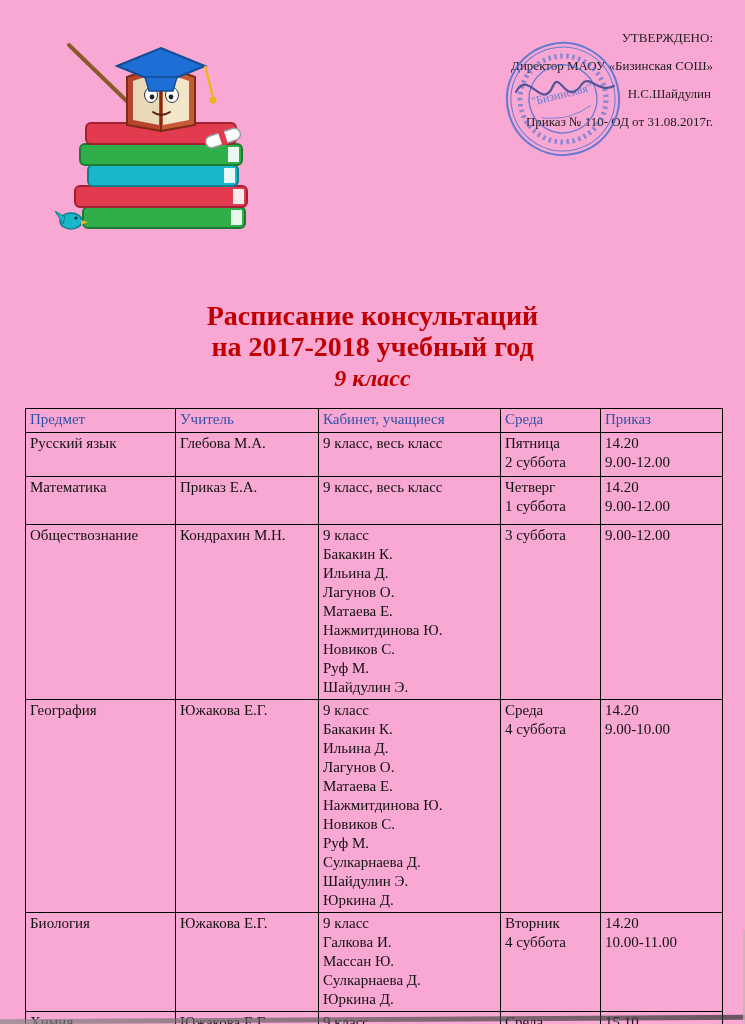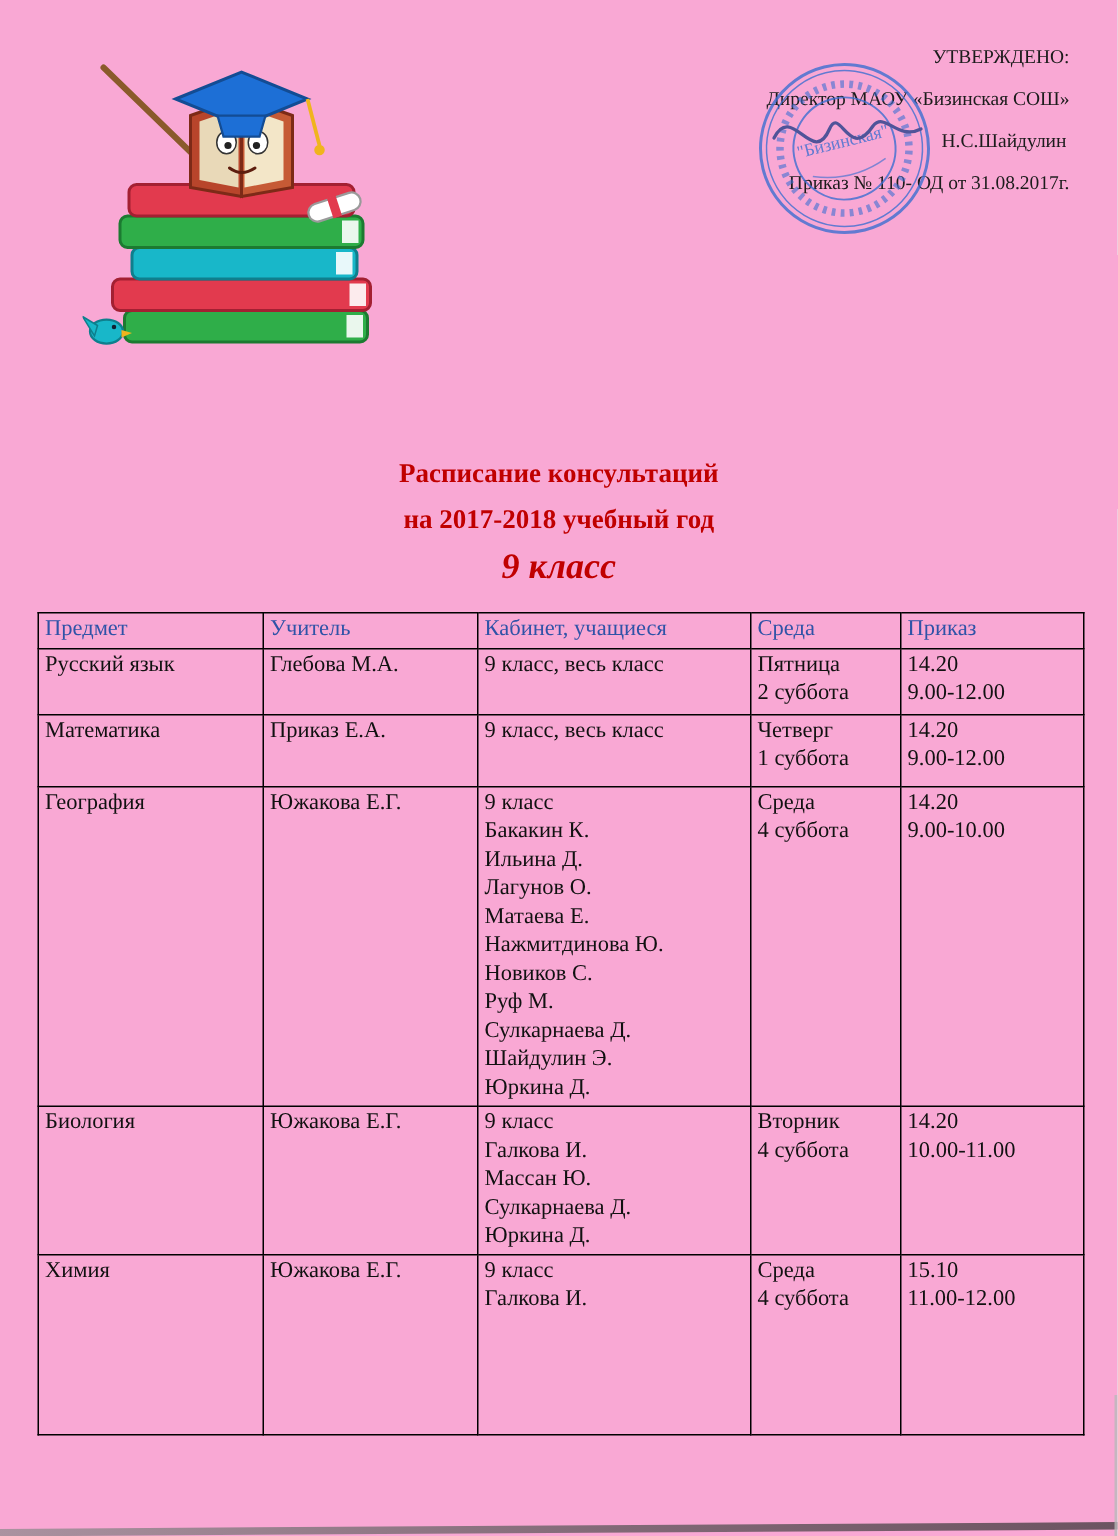--- a/index.html
+++ b/index.html
@@ -24,21 +24,21 @@
     position:absolute;left:498px;top:34px;width:130px;height:130px;
     opacity:.8;pointer-events:none;
   }
   
   .clipart{position:absolute;left:55px;top:35px;width:215px;height:205px;}
   
   .title-block{
     position:absolute;top:300px;left:0;width:745px;text-align:center;
     color:#c00000;font-weight:bold;
   }
-  .title-block .t1,.title-block .t2{font-size:18px;line-height:31px;}
+  .title-block .t1,.title-block .t2{font-size:28px;line-height:31px;}
   .title-block .t3{font-size:24px;line-height:33px;font-style:italic;}
   
   .schedule{
     position:absolute;top:408px;left:25px;width:697px;
     border-collapse:collapse;table-layout:fixed;
     font-size:15px;line-height:19px;
   }
   .schedule td,.schedule th{
     border:1px solid #000;
     padding:1px 20px 2px 4px;
@@ -170,20 +170,35 @@
       </tr>
       <tr style="height:48px;">
         <td>Математика</td>
         <td>Приказ Е.А.</td>
         <td>9 класс, весь класс</td>
         <td>Четверг
 1 суббота</td>
         <td>14.20
 9.00-12.00</td>
       </tr>
+      <tr style="height:166px;">
+        <td>Обществознание</td>
+        <td>Кондрахин М.Н.</td>
+        <td>9 класс
+Бакакин К.
+Ильина Д.
+Лагунов О.
+Матаева Е.
+Нажмитдинова Ю.
+Новиков С.
+Руф М.
+Шайдулин Э.</td>
+        <td>3 суббота</td>
+        <td>9.00-12.00</td>
+      </tr>
       <tr style="height:188px;">
         <td>География</td>
         <td>Южакова Е.Г.</td>
         <td>9 класс
 Бакакин К.
 Ильина Д.
 Лагунов О.
 Матаева Е.
 Нажмитдинова Ю.
 Новиков С.

